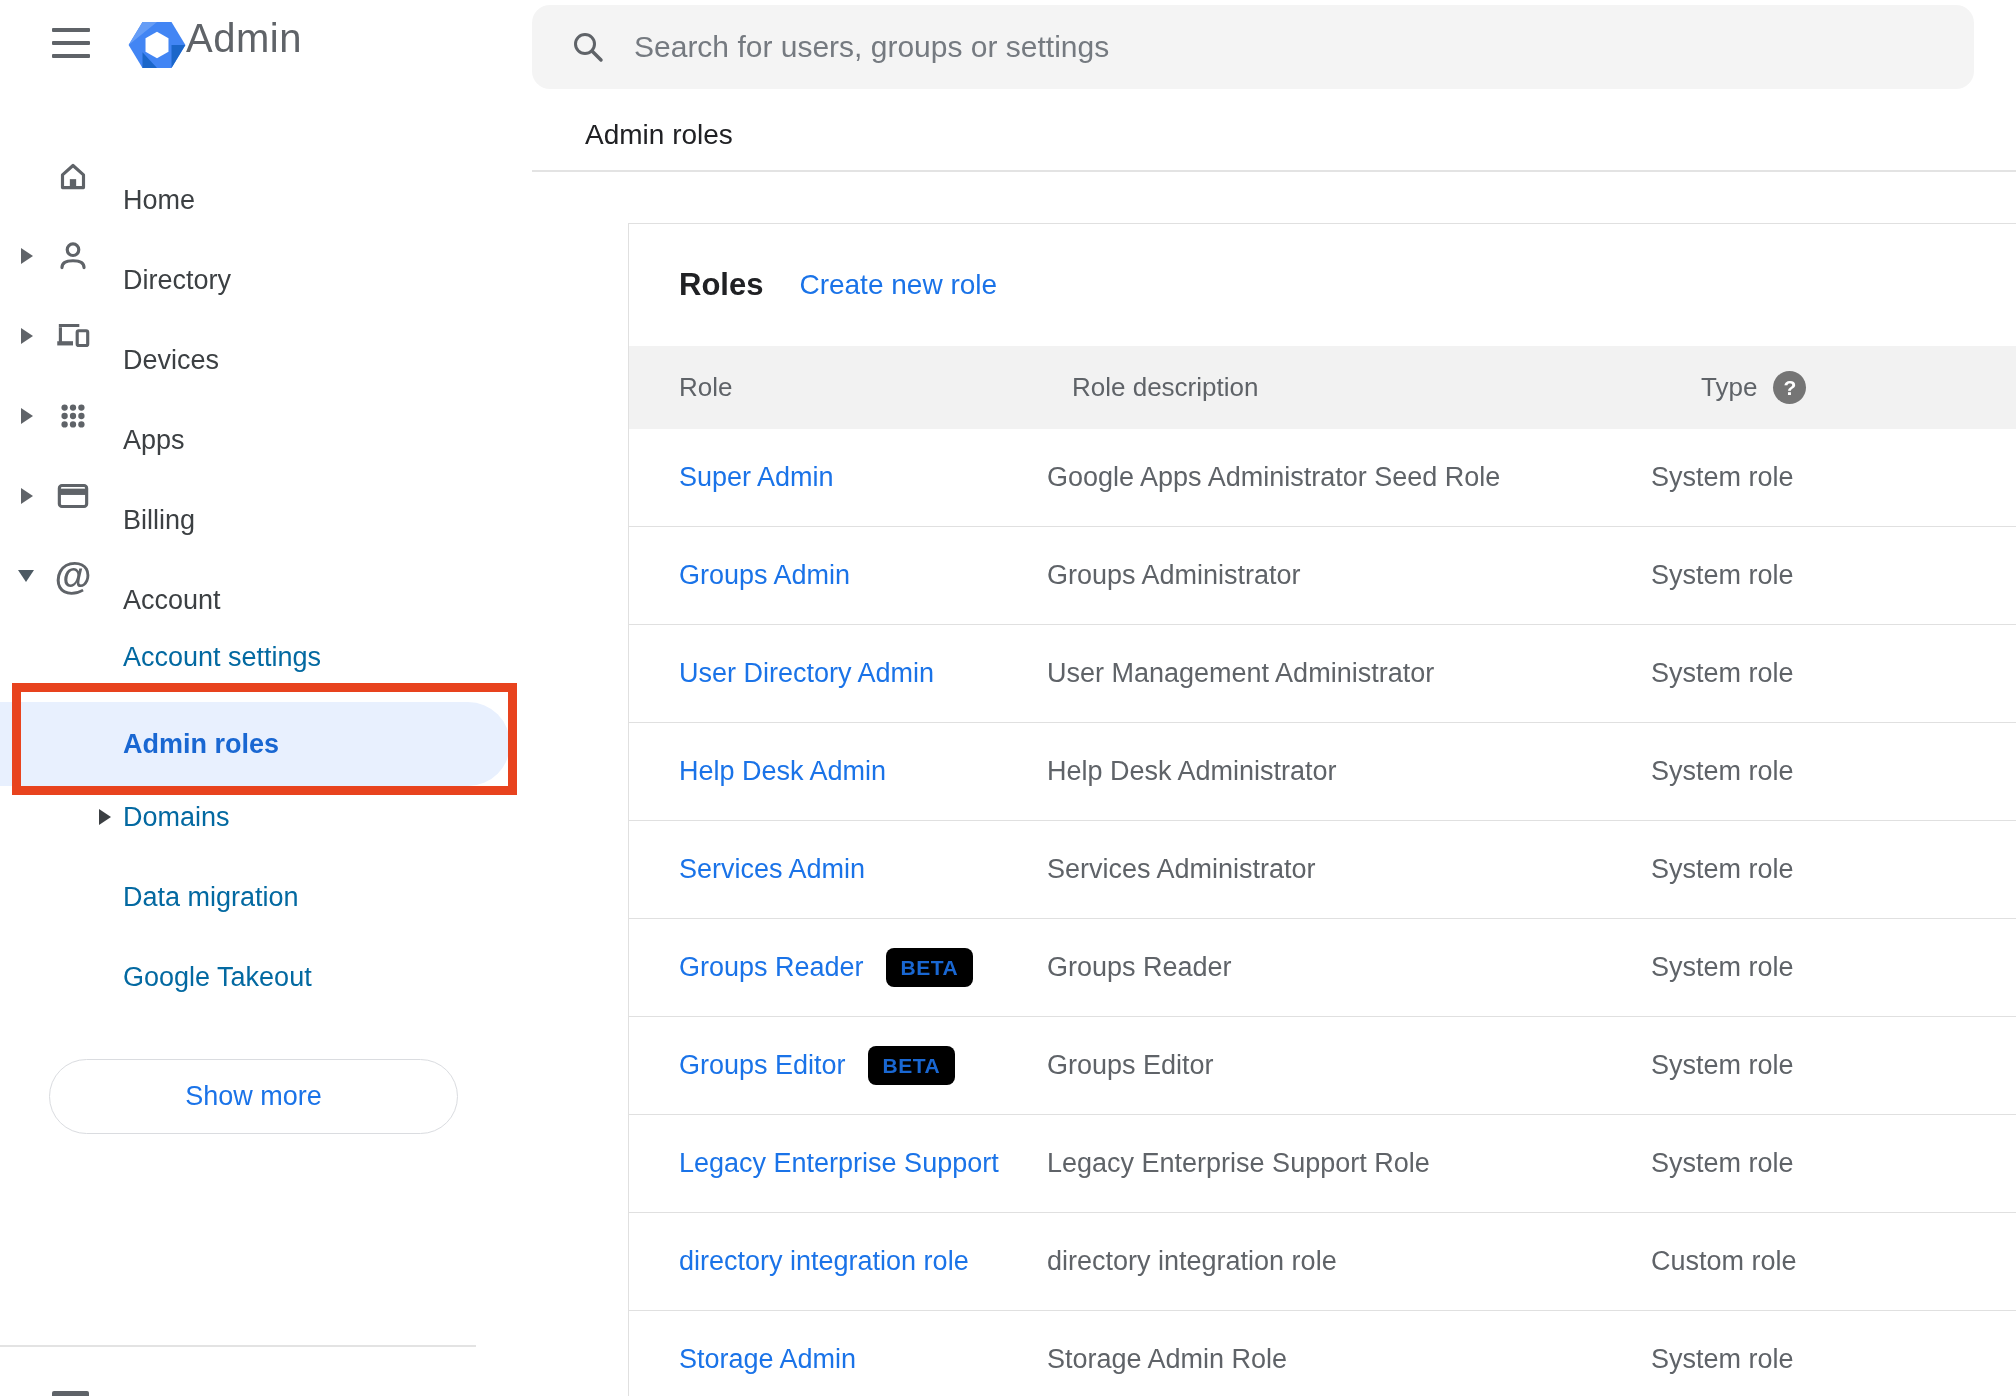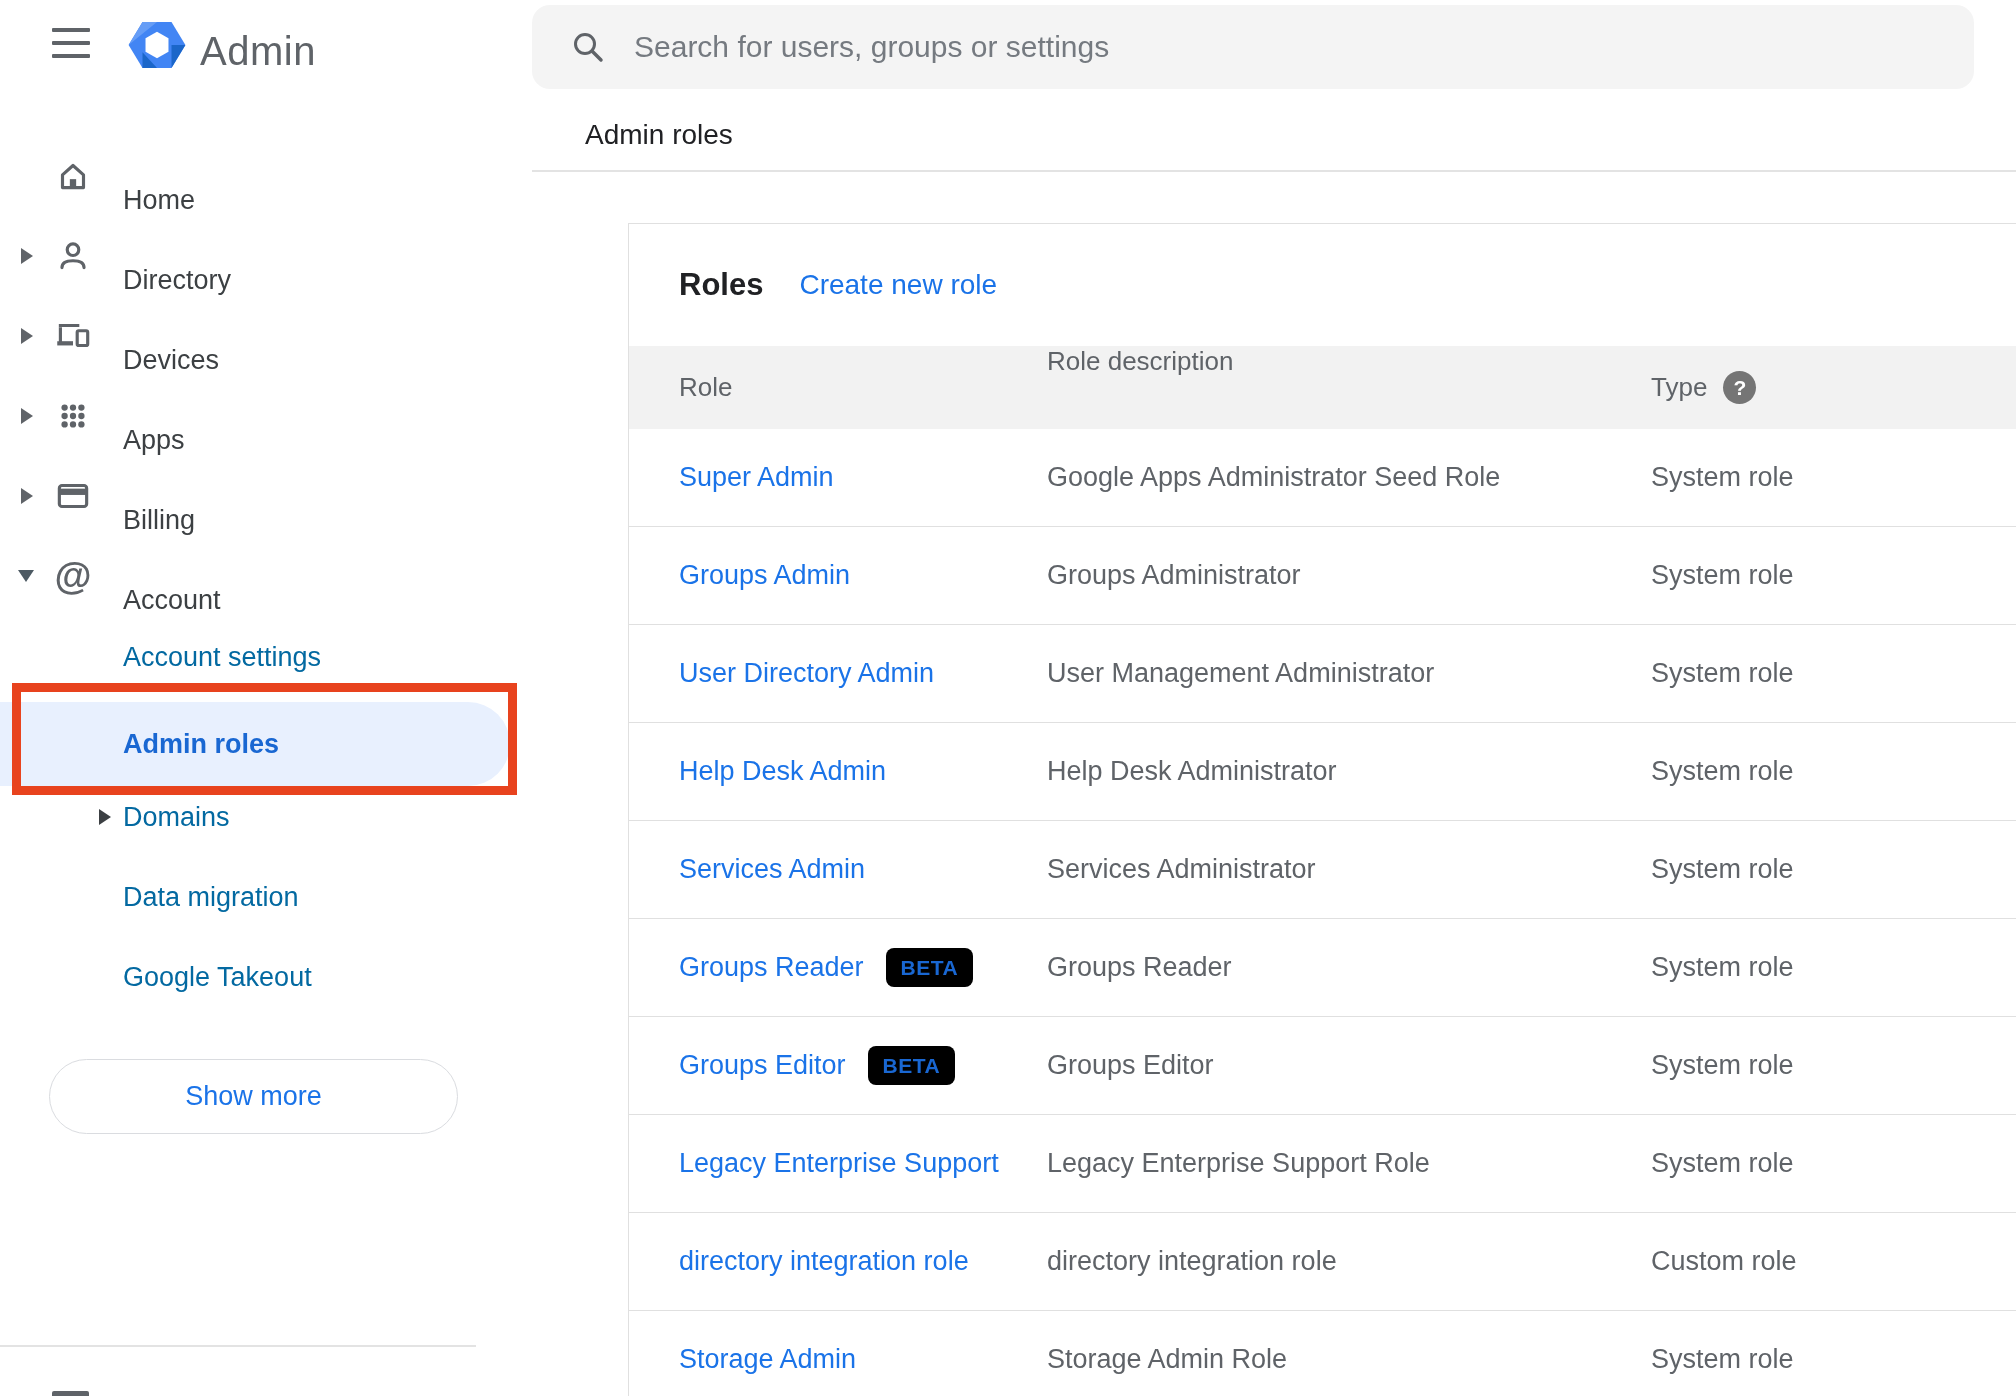--- a/index.html
+++ b/index.html
@@ -6,21 +6,21 @@
   html, body { width: 2016px; height: 1396px; overflow: hidden; background: #fff;
     font-family: "Liberation Sans", sans-serif; }
   .stage { position: relative; width: 2016px; height: 1396px; background: #fff; }
 
   
   .sidebar { position: absolute; left: 0; top: 0; width: 531px; height: 1396px; background: #fff; }
   .brandbar { position: absolute; left: 0; top: 0; width: 531px; height: 92px; }
   .hamburger { position: absolute; left: 52px; top: 28px; width: 38px; height: 30px; display: flex;
     flex-direction: column; justify-content: space-between; cursor: pointer; }
   .hamburger div { width: 38px; height: 4px; background: #5f6368; border-radius: 1px; }
-  .logo { position: absolute; left: 128px; top: 16px; display: flex; align-items: flex-end; gap: 14px; }
+  .logo { position: absolute; left: 128px; top: 16px; display: flex; align-items: flex-start; }
   .logo-text { font-size: 40px; color: #5f6368; letter-spacing: 0.5px; }
 
   .nav-row { position: absolute; left: 0; width: 531px; height: 80px; display: flex; align-items: center; cursor: pointer; }
   .nav-arrow { position: absolute; left: 21px; width: 0; height: 0;
     border-top: 8px solid transparent; border-bottom: 8px solid transparent; border-left: 12px solid #5f6368; }
   .nav-arrow.down { border-left: 8px solid transparent; border-right: 8px solid transparent;
     border-top: 12px solid #4d5a63; border-bottom: none; left: 18px; }
   .nav-icon { position: absolute; left: 52px; width: 42px; height: 42px; display: flex;
     align-items: center; justify-content: center; color: #5f6368; }
   .nav-label { position: absolute; left: 123px; font-size: 27px; color: #3c4043; white-space: nowrap; margin-top: 48px; }
@@ -56,22 +56,22 @@
 
   .breadcrumb { position: absolute; left: 54px; top: 119px; font-size: 28px; color: #202124; }
   .top-divider { position: absolute; left: 1px; top: 170px; width: 1484px; height: 2px; background: #e3e3e3; }
 
   .card { position: absolute; left: 97px; top: 223px; width: 1388px; height: 1173px;
     border-left: 1px solid #e0e0e0; border-top: 1px solid #e0e0e0; background: #fff; }
   .card-head { height: 122px; display: flex; align-items: center; padding-left: 50px; }
   .card-title { font-size: 31px; font-weight: bold; color: #202124; }
   .create-link { margin-left: 36px; font-size: 28px; color: #1a73e8; text-decoration: none; cursor: pointer; }
 
-  .thead { height: 83px; background: #f2f2f2; display: flex; padding-left: 50px;
-    font-size: 26px; color: #5f6368; font-weight: 500; }
+  .thead { height: 83px; background: #f2f2f2; display: flex; align-items: center; padding-left: 50px;
+    font-size: 26px; color: #5f6368; font-weight: 500; gap: 25px; }
   .col-role { width: 368px; flex-shrink: 0; display: flex; align-items: center; }
   .col-desc { width: 604px; flex-shrink: 0; }
   .col-type { flex: 1; display: flex; align-items: center; gap: 16px; }
   .help-icon { width: 33px; height: 33px; border-radius: 50%; background: #757575; color: #fff;
     font-size: 21px; font-weight: bold; display: flex; align-items: center; justify-content: center; cursor: pointer; }
 
   .trow { height: 98px; border-bottom: 1px solid #e0e0e0; display: flex; align-items: center;
     padding-left: 50px; font-size: 27px; }
   .role-link { color: #1a73e8; text-decoration: none; cursor: pointer; white-space: nowrap; }
   .cell-gray { color: #5f6368; white-space: nowrap; }

